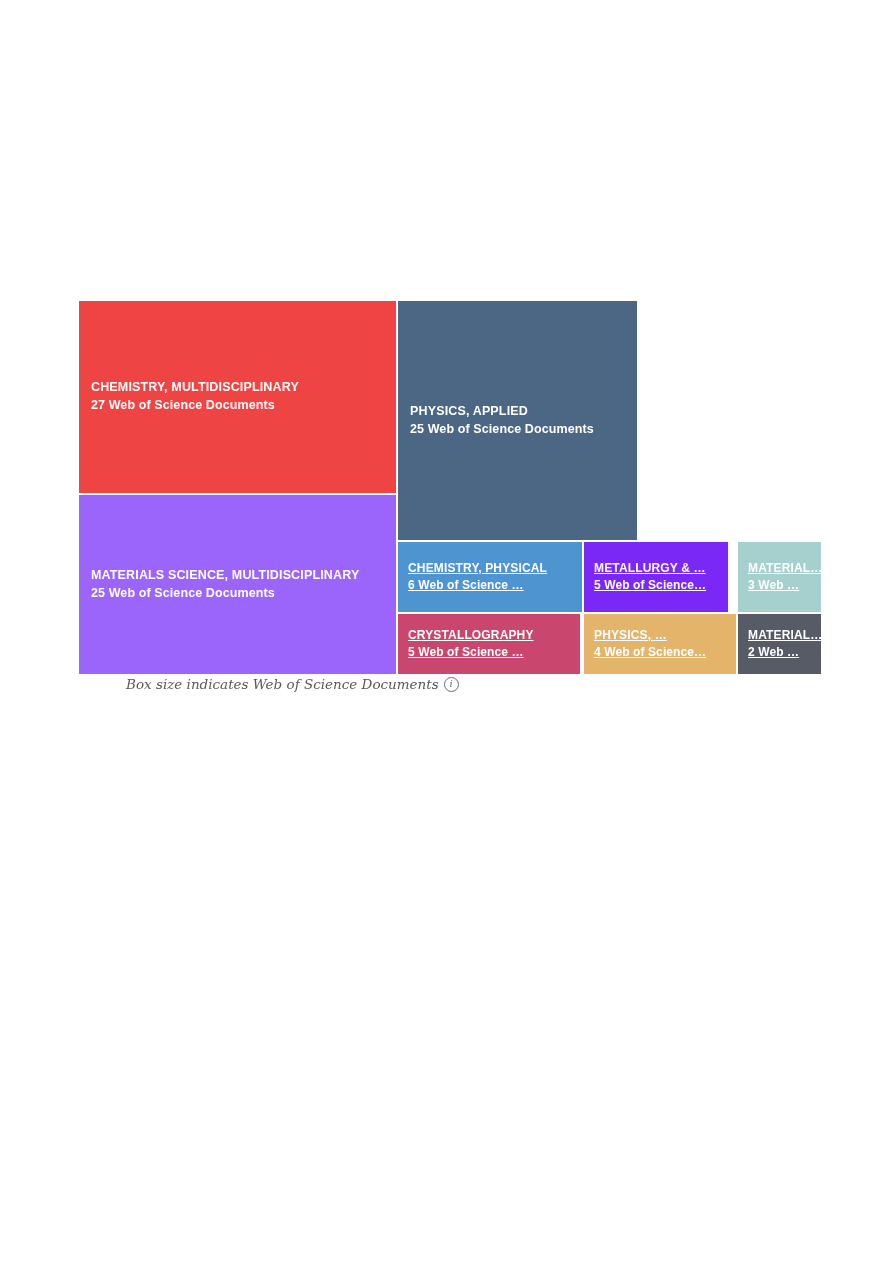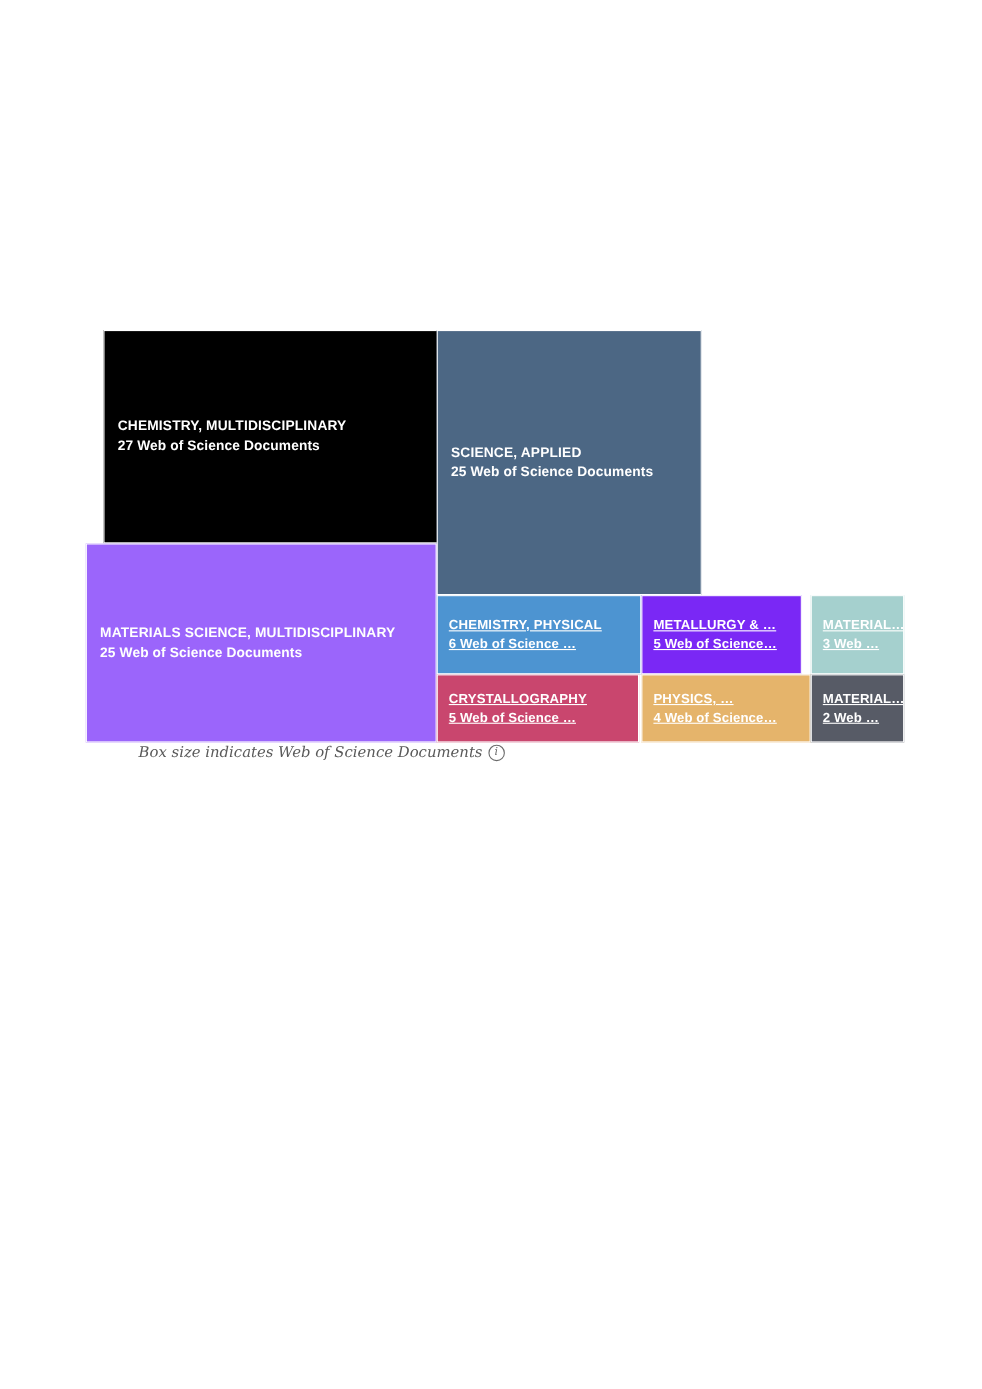--- a/index.html
+++ b/index.html
@@ -122,30 +122,30 @@
 </style>
 </head>
 <body>
 
 <div id="canvas">
 
   <div id="treemap-figure">
 
     <div id="treemap-plot">
 
-      <div class="tm-tile" style="left:16px; top:0px; width:319px; height:194px; background:#000000;">
+      <div class="tm-tile" style="left:0px; top:0px; width:319px; height:194px; background:#ef4444;">
         <div class="tm-labels">
           <div class="tm-name">CHEMISTRY, MULTIDISCIPLINARY</div>
           <div class="tm-value">27 Web of Science Documents</div>
         </div>
       </div>
 
       <div class="tm-tile" style="left:319px; top:0px; width:241px; height:241px; background:#4C6784;">
         <div class="tm-labels">
-          <div class="tm-name">SCIENCE, APPLIED</div>
+          <div class="tm-name">PHYSICS, APPLIED</div>
           <div class="tm-value">25 Web of Science Documents</div>
         </div>
       </div>
 
 
       <div class="tm-tile" style="left:0px; top:194px; width:319px; height:181px; background:#9B65FB;">
         <div class="tm-labels">
           <div class="tm-name">MATERIALS SCIENCE, MULTIDISCIPLINARY</div>
           <div class="tm-value">25 Web of Science Documents</div>
         </div>

